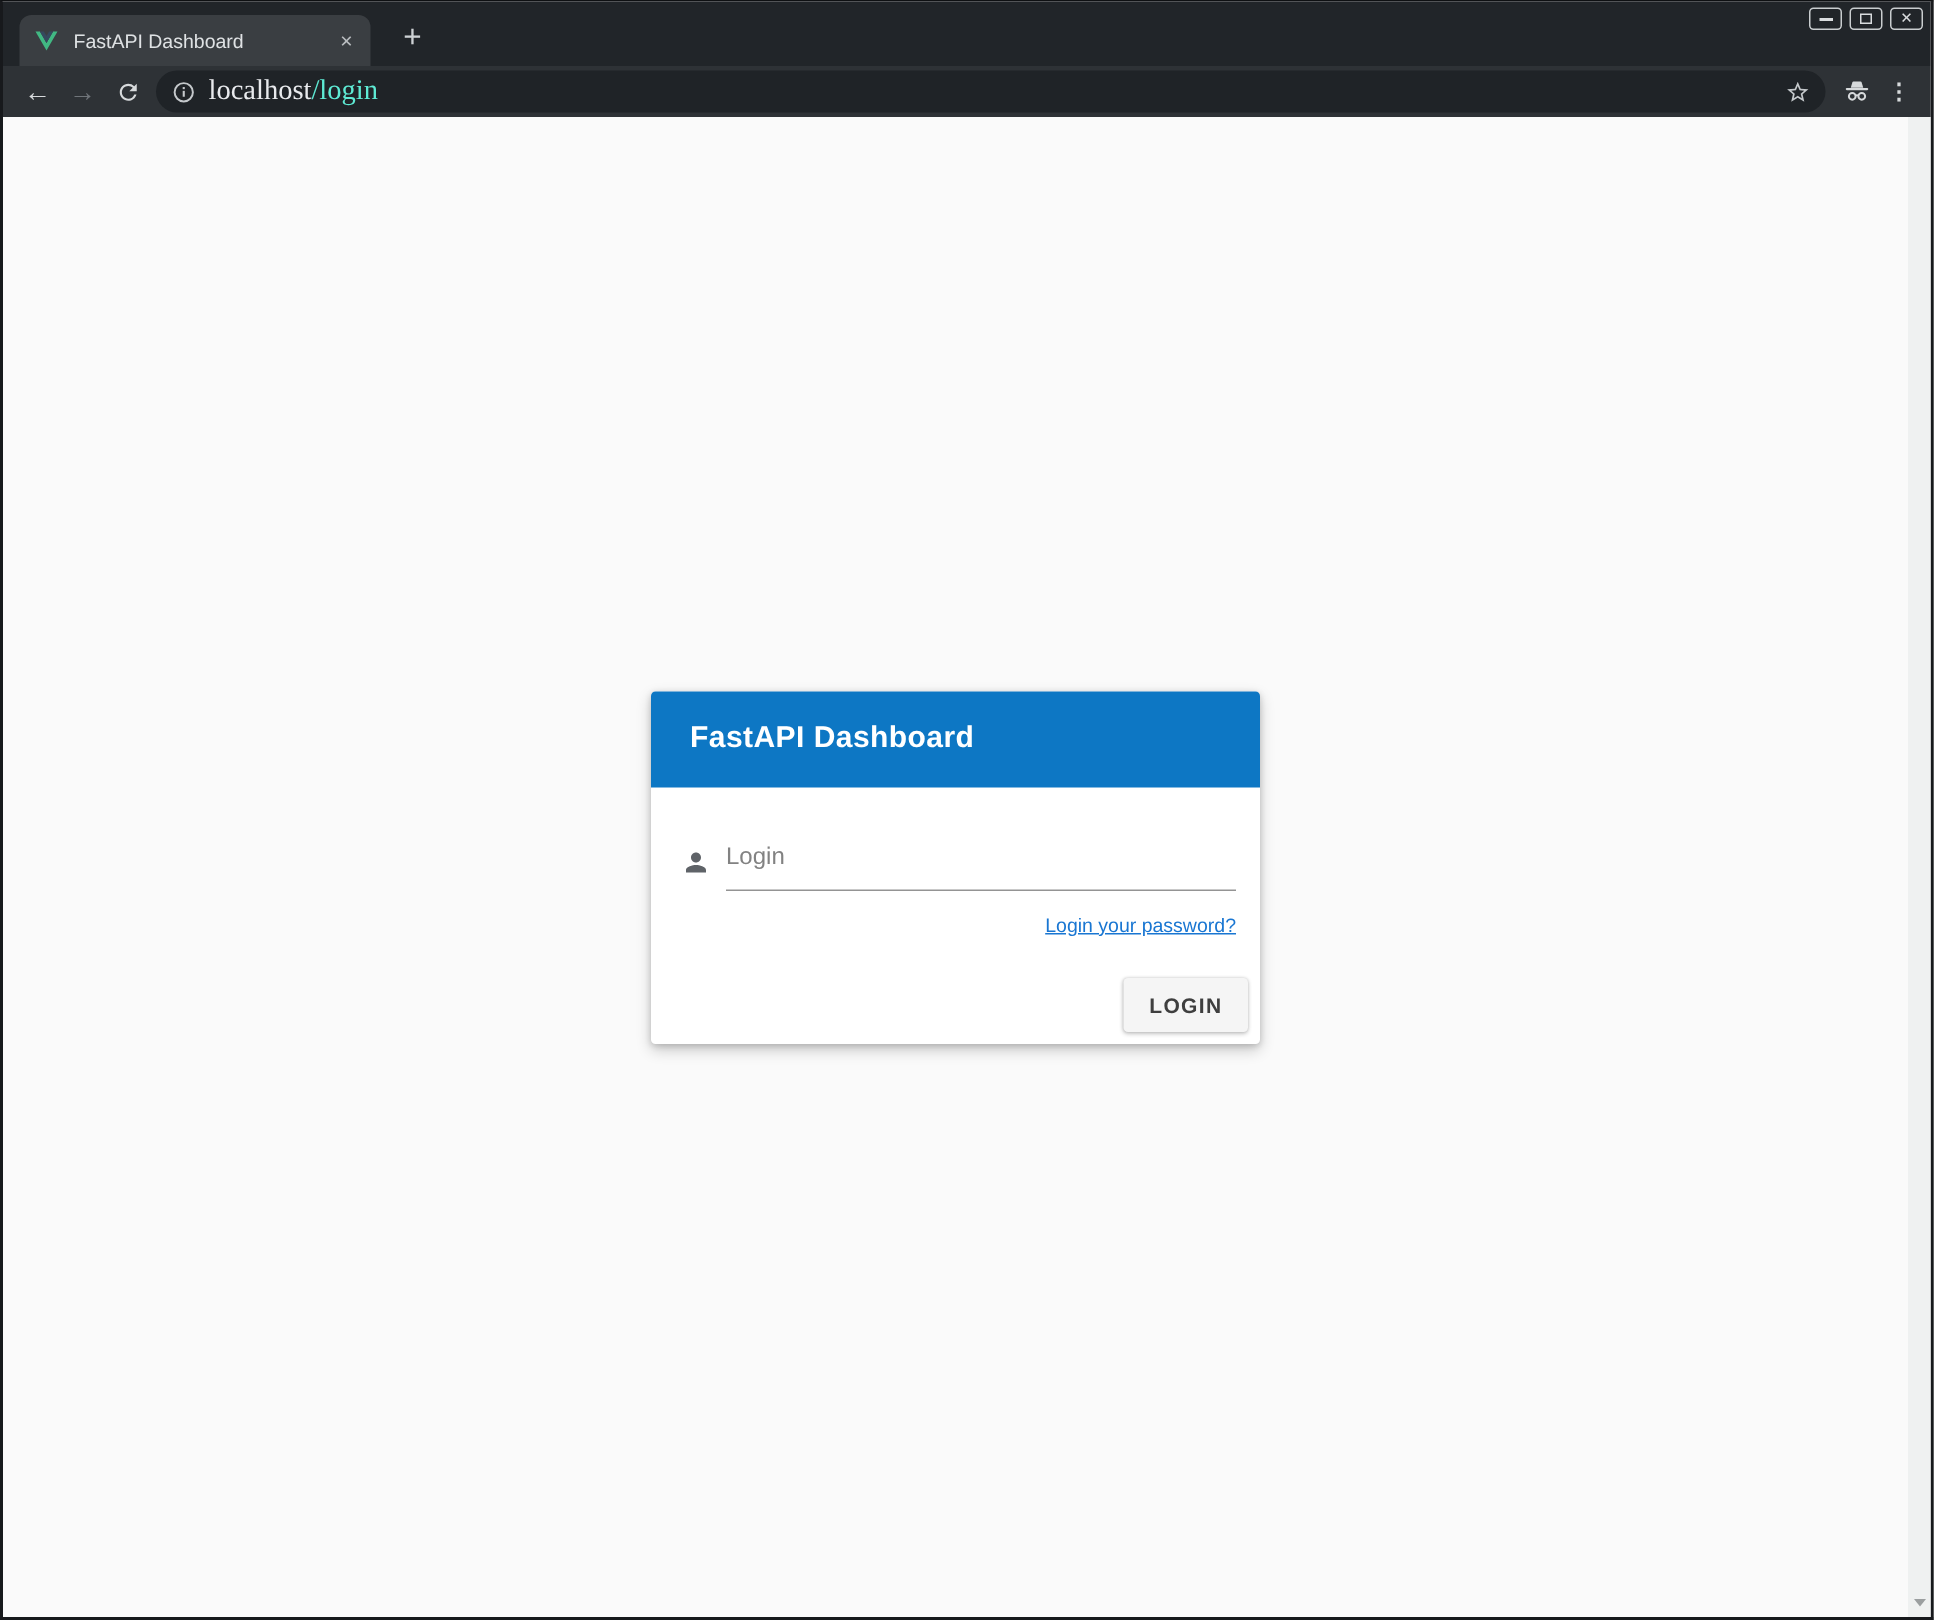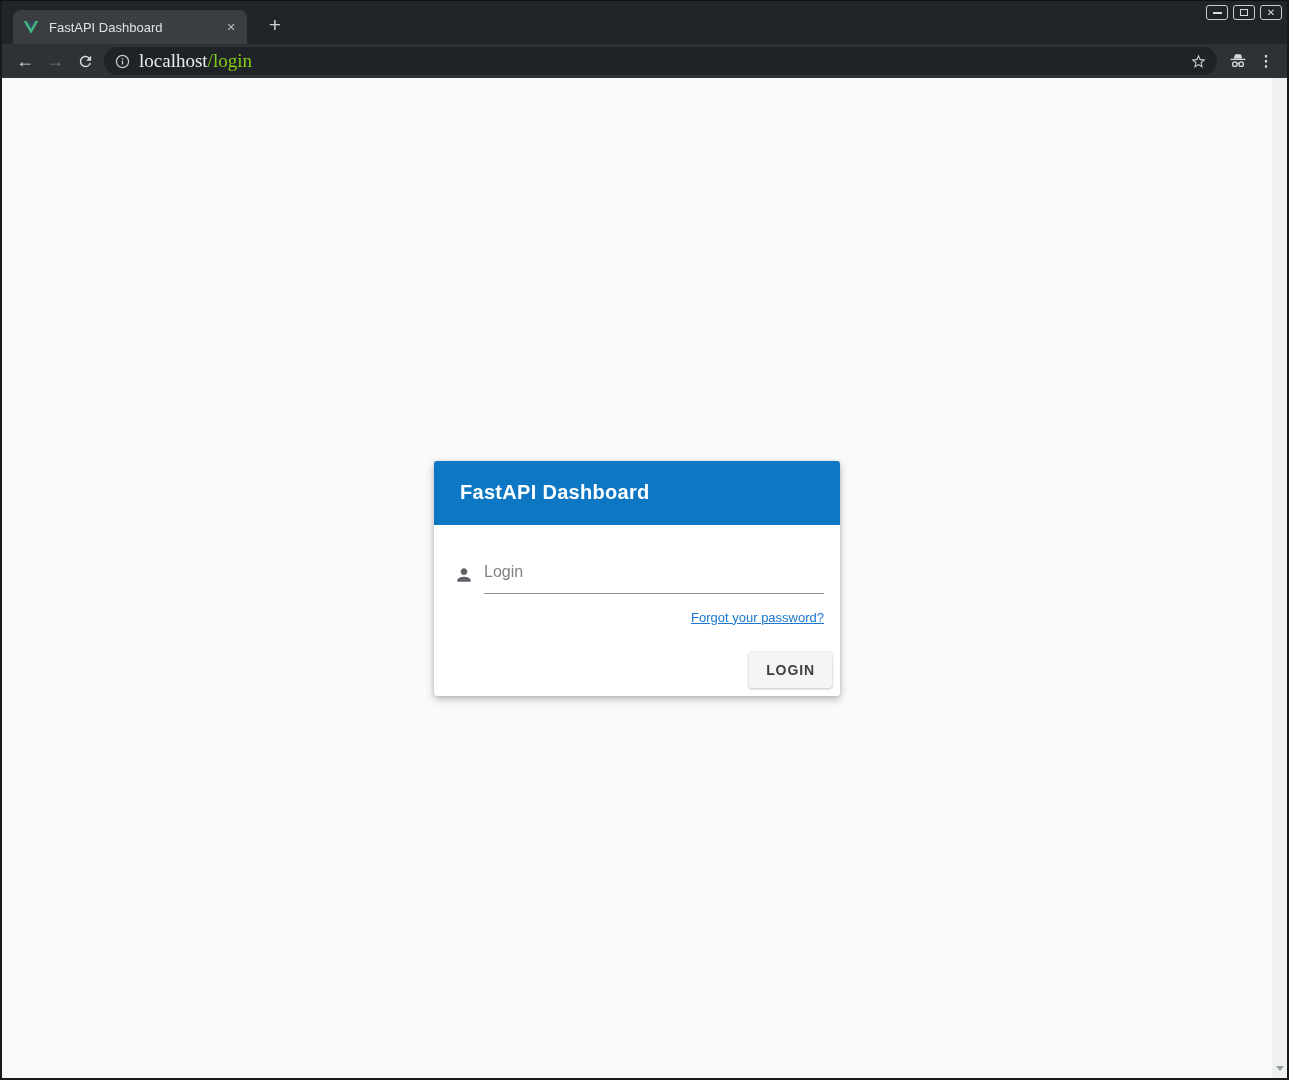--- a/index.html
+++ b/index.html
@@ -62,21 +62,21 @@
     display:flex; align-items:center; justify-content:center;
     color:#d7dadc; font-size:18px; flex:0 0 auto;
   }
   .tb-btn.disabled { color:#70757a; }
   .addressbar {
     flex:1; height:28px; background:#1f2327; border-radius:14px;
     margin:0 6px 0 4px; display:flex; align-items:center;
     padding:0 6px 0 11px; font-size:19px; min-width:0;font-family:Liberation Serif, serif;
   }
   .url-host { color:#e8eaed; }
-  .url-path { color:#84cc16; }
+  .url-path { color:#5eead4; }
   .ab-spacer { flex:1; }
   .star-btn { width:26px; height:26px; display:flex; align-items:center; justify-content:center; border-radius:13px; }
   .incog-badge { width:30px; height:28px; display:flex; align-items:center; justify-content:center; }
   .menu-btn { width:26px; height:28px; display:flex; align-items:center; justify-content:center; color:#d7dadc; font-size:15px; font-weight:700; letter-spacing:0; }
 
   
   .content {
     flex:1; background:#fafafa; position:relative;
     display:flex; align-items:center; justify-content:center;
     padding-right:15px; overflow:hidden;
@@ -196,21 +196,21 @@
         <span class="card-title">FastAPI Dashboard</span>
       </div>
       <div class="card-body">
         <div class="field-row login">
           <svg class="field-icon" viewBox="0 0 24 24">
             <path d="M12 12c2.21 0 4-1.79 4-4s-1.79-4-4-4-4 1.79-4 4 1.79 4 4 4zm0 2c-2.67 0-8 1.34-8 4v2h16v-2c0-2.66-5.33-4-8-4z"></path>
           </svg>
           <input class="field-input" type="text" placeholder="Login" style="">
         </div>
         <div class="forgot-row">
-          <a class="forgot-link">Forgot your password?</a>
+          <a class="forgot-link">Login your password?</a>
         </div>
       </div>
       <div class="card-actions">
         <button class="login-btn">LOGIN</button>
       </div>
     </div>
 
     <div class="scrollbar">
       <div class="sb-up"></div>
       <div class="sb-down"></div>

